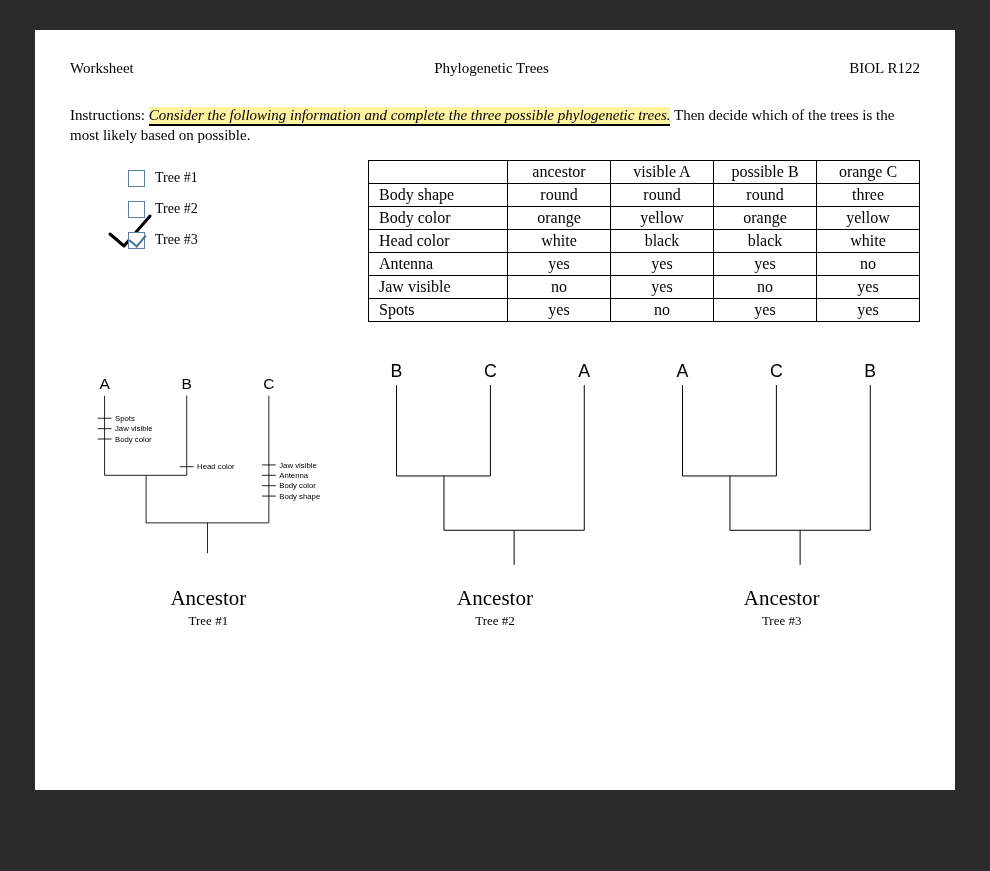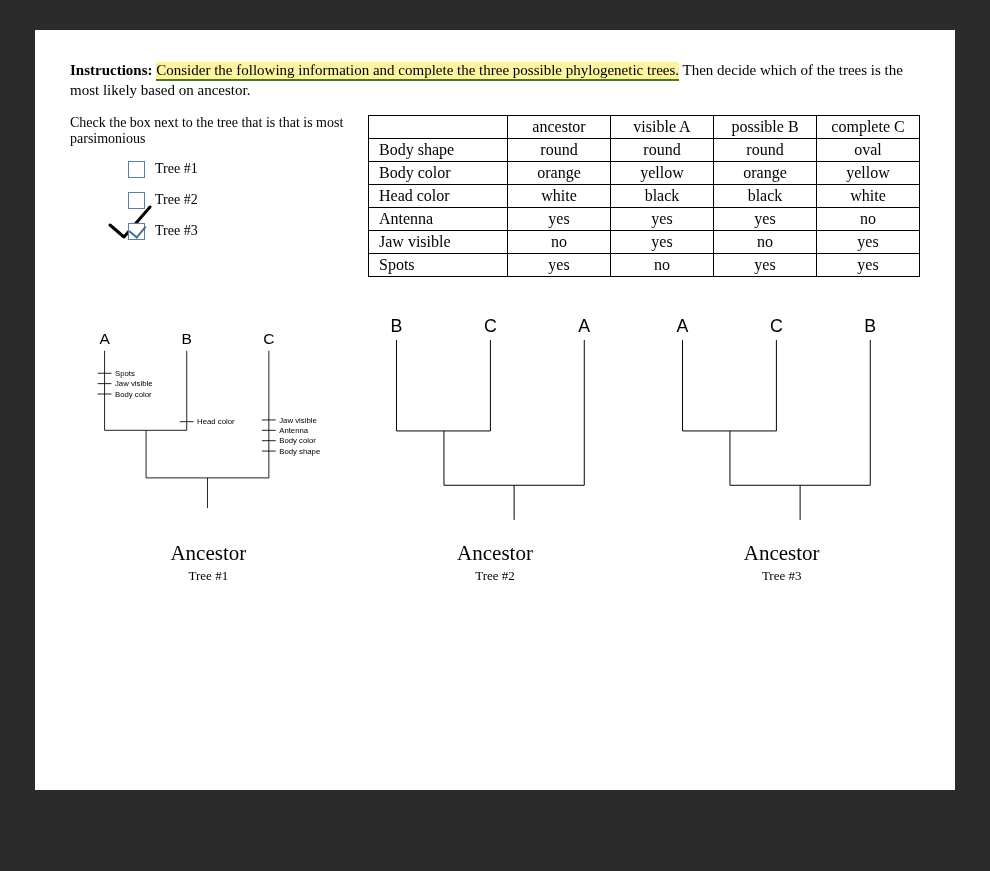--- a/index.html
+++ b/index.html
@@ -22,25 +22,26 @@
     display: flex;
     justify-content: space-between;
     font-size: 15px;
     margin-bottom: 28px;
   }
   .instructions {
     font-size: 15px;
     margin-bottom: 14px;
     line-height: 1.35;
   }
-  .instructions .lead { font-weight: bold; }
+  .instructions .lead { font-weight: normal; }
   .hl {
     background: #fdf3a0;
-    border-bottom: 2px solid #4d7c0f;
+    border-bottom: 2px solid #000000;
     padding-bottom: 1px;
+    font-style: italic;
   }
   .mid-row {
     display: flex;
     align-items: flex-start;
     gap: 14px;
   }
   .check-col {
     width: 320px;
     font-size: 14px;
   }
@@ -108,30 +109,34 @@
     margin-top: 2px;
   }
   .tip-label { font-size: 18px; font-family: Arial, sans-serif; }
   .tick-label { font-size: 9px; font-family: Arial, sans-serif; }
 </style>
 </head>
 <body>
 
 <div class="page">
 
+  <div class="page-header">
+    <span>Worksheet</span>
+    <span>Phylogenetic Trees</span>
+    <span>BIOL R122</span>
+  </div>
 
   <div class="instructions">
     <span class="lead">Instructions:</span>
-    <span class="hl">Consider the following information and complete the three possible phylogenetic trees.</span><span> Then decide which of the trees is the most likely based on </span><span style="border-top:1px solid rgba(0,0,0,0)"><span>ancestor.</span></span>
+    <span class="hl">Consider the following information and complete the three possible phylogenetic trees.</span><span> Then decide which of the trees is the most likely based on </span><span style="border-top:1px solid rgba(0,0,0,0)"><span>possible.</span></span>
   </div>
 
   <div class="mid-row">
 
     <div class="check-col">
-      <div class="check-prompt">Check the box next to the tree that is that is most parsimonious</div>
 
       <div class="check-item">
         <span class="chk"></span>
         <span>Tree #1</span>
       </div>
 
       <div class="check-item">
         <span class="chk"></span>
         <span>Tree #2</span>
       </div>
@@ -145,28 +150,28 @@
       </div>
     </div>
 
     <table class="trait">
       <tbody>
           <tr>
         <td class="topleft"></td>
         <td>ancestor</td>
         <td>visible A</td>
         <td>possible B</td>
-        <td>complete C</td>
+        <td>orange C</td>
       </tr>
       <tr>
         <td class="rowlabel">Body shape</td>
         <td>round</td>
         <td>round</td>
         <td>round</td>
-        <td>oval</td>
+        <td>three</td>
       </tr>
       <tr>
         <td class="rowlabel">Body color</td>
         <td>orange</td>
         <td>yellow</td>
         <td>orange</td>
         <td>yellow</td>
       </tr>
       <tr>
         <td class="rowlabel">Head color</td>

